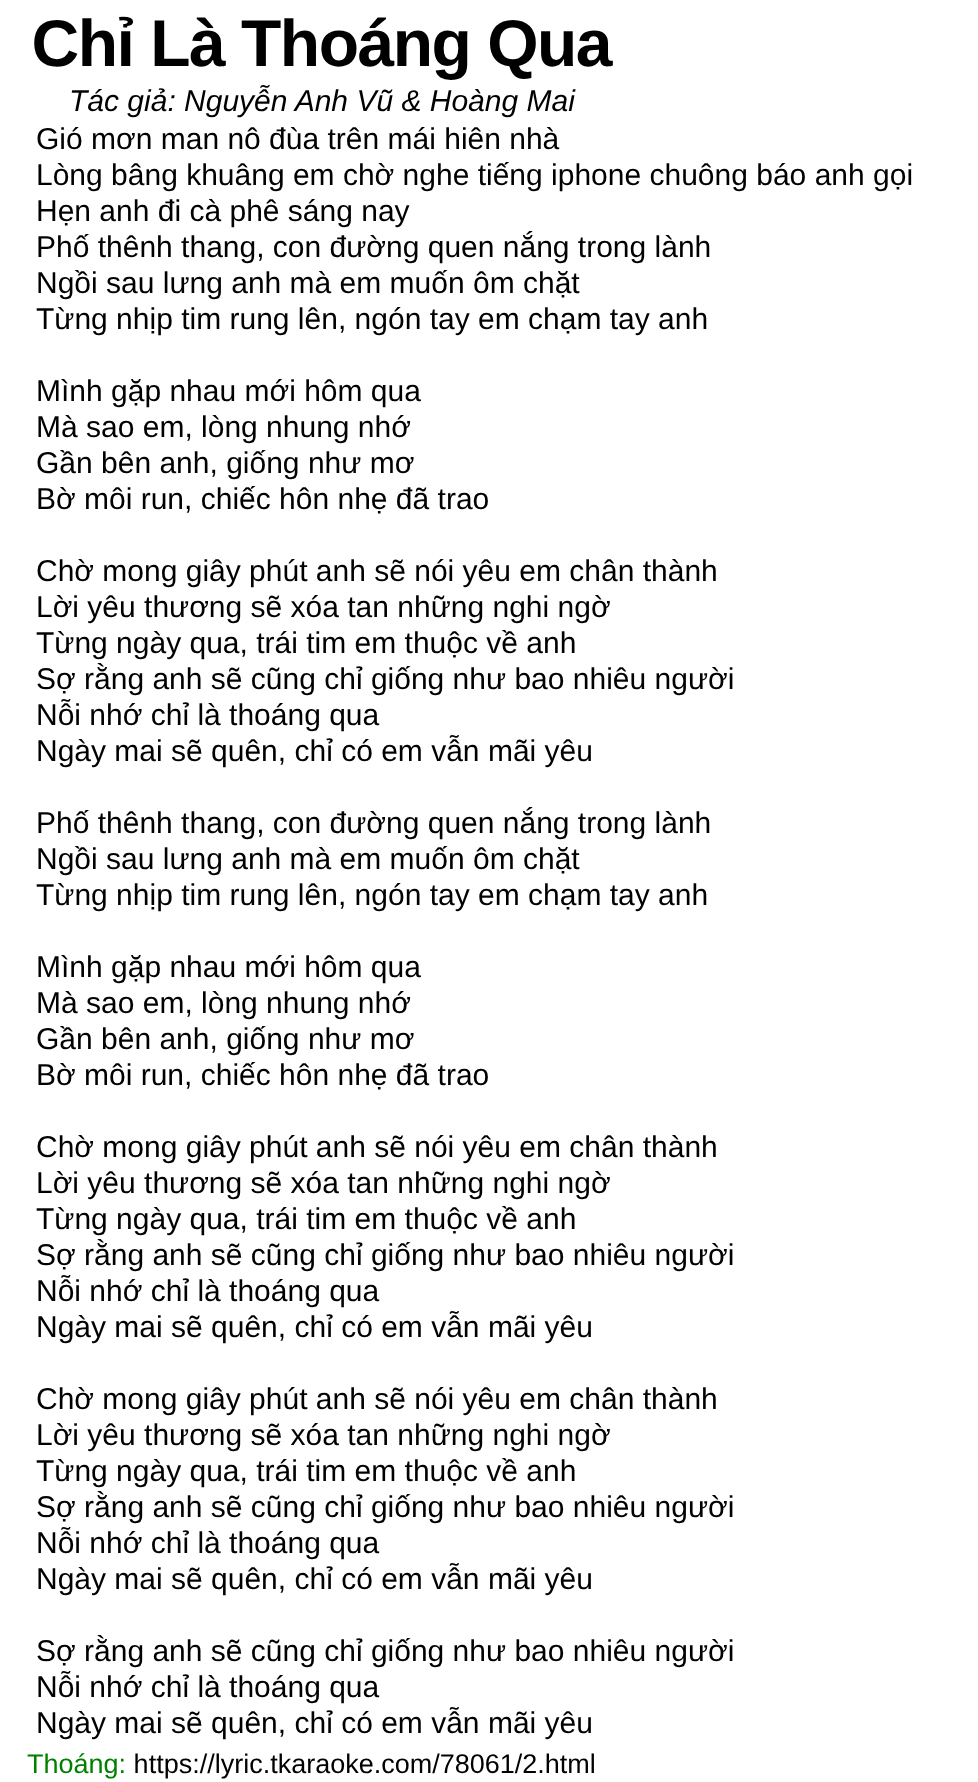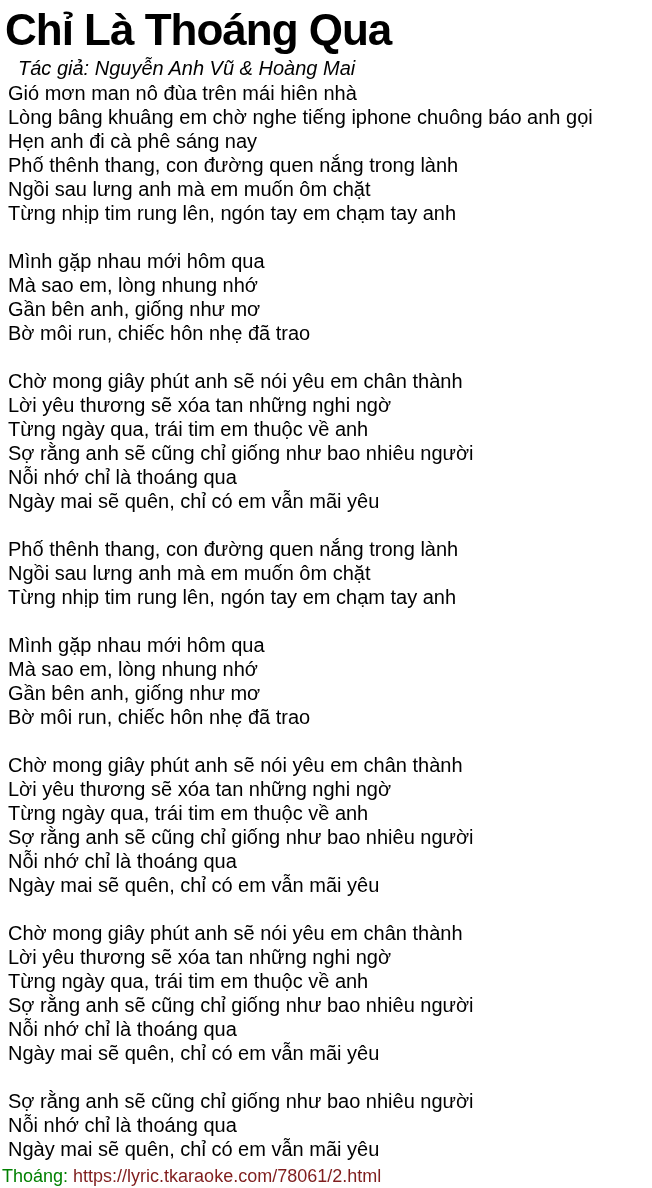--- a/index.html
+++ b/index.html
@@ -6,36 +6,36 @@
     margin: 0;
     padding: 0;
     background: #ffffff;
     color: #000000;
     font-family: "Liberation Sans", sans-serif;
   }
   .page {
     width: 652px;
     min-height: 1188px;
     box-sizing: border-box;
-    padding: 6px 6px 0 8px;
+    padding: 6px 6px 0 24px;
     overflow: hidden;
   }
   .song-title {
     font-size: 44px;
     font-weight: bold;
     line-height: 48px;
     margin: 0 0 0 -3px;
     letter-spacing: -1px;
     white-space: nowrap;
   }
   .author-line {
     font-style: italic;
     font-size: 20px;
     line-height: 24px;
-    margin: 2px 0 1px 10px;
+    margin: 2px 0 1px 22px;
     white-space: nowrap;
   }
   .lyrics {
     font-size: 20px;
     line-height: 24px;
   }
   .stanza {
     margin: 0 0 24px 0;
   }
   .stanza:last-child {
@@ -45,21 +45,21 @@
     white-space: nowrap;
   }
   .source-line {
     font-size: 18px;
     line-height: 22px;
     color: #008000;
     margin: 4px 0 2px -6px;
     white-space: nowrap;
   }
   .source-url {
-    color: #7f1d1d;
+    color: #000000;
     text-decoration: none;
     margin-top: 39px;
   }
 </style>
 </head>
 <body>
 
 <div class="page">
 
   <h1 class="song-title">Chỉ Là Thoáng Qua</h1>

